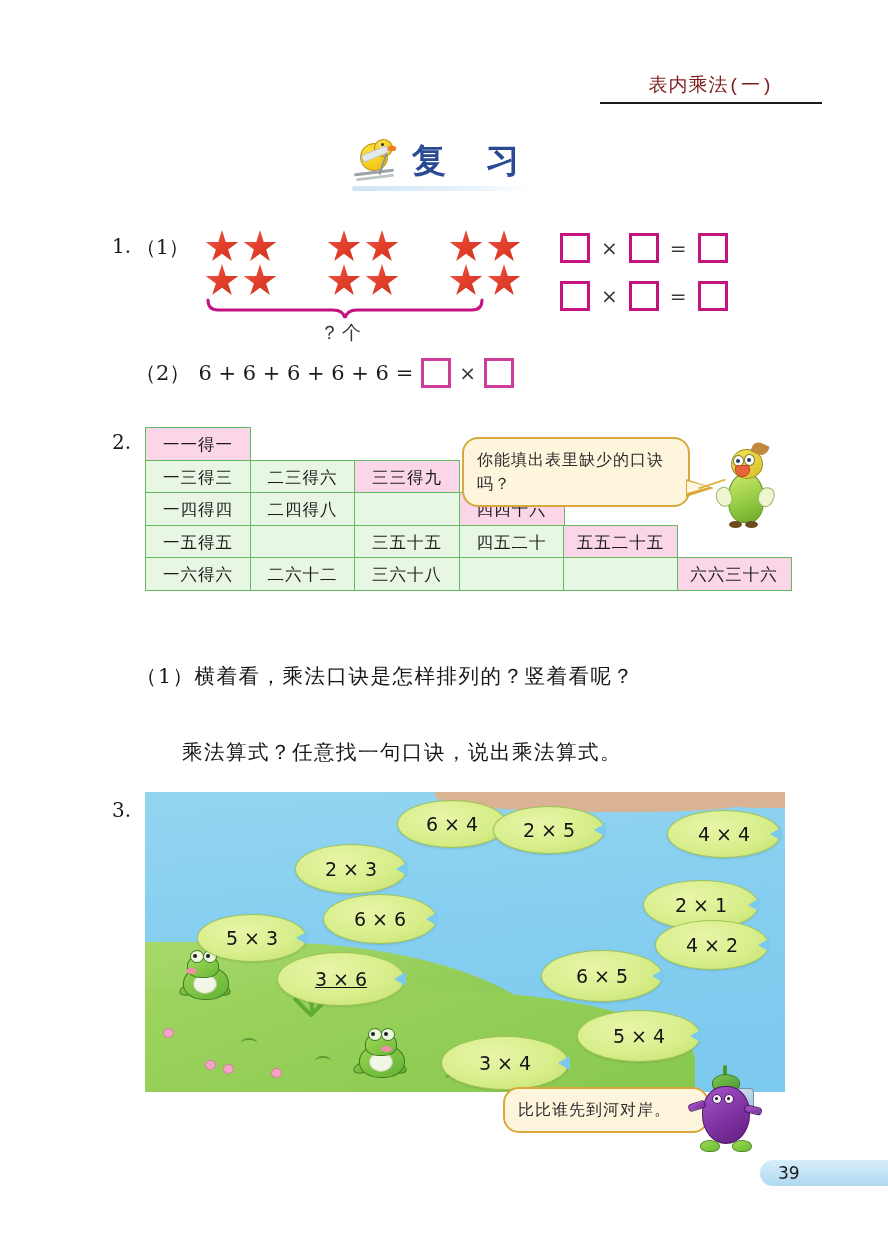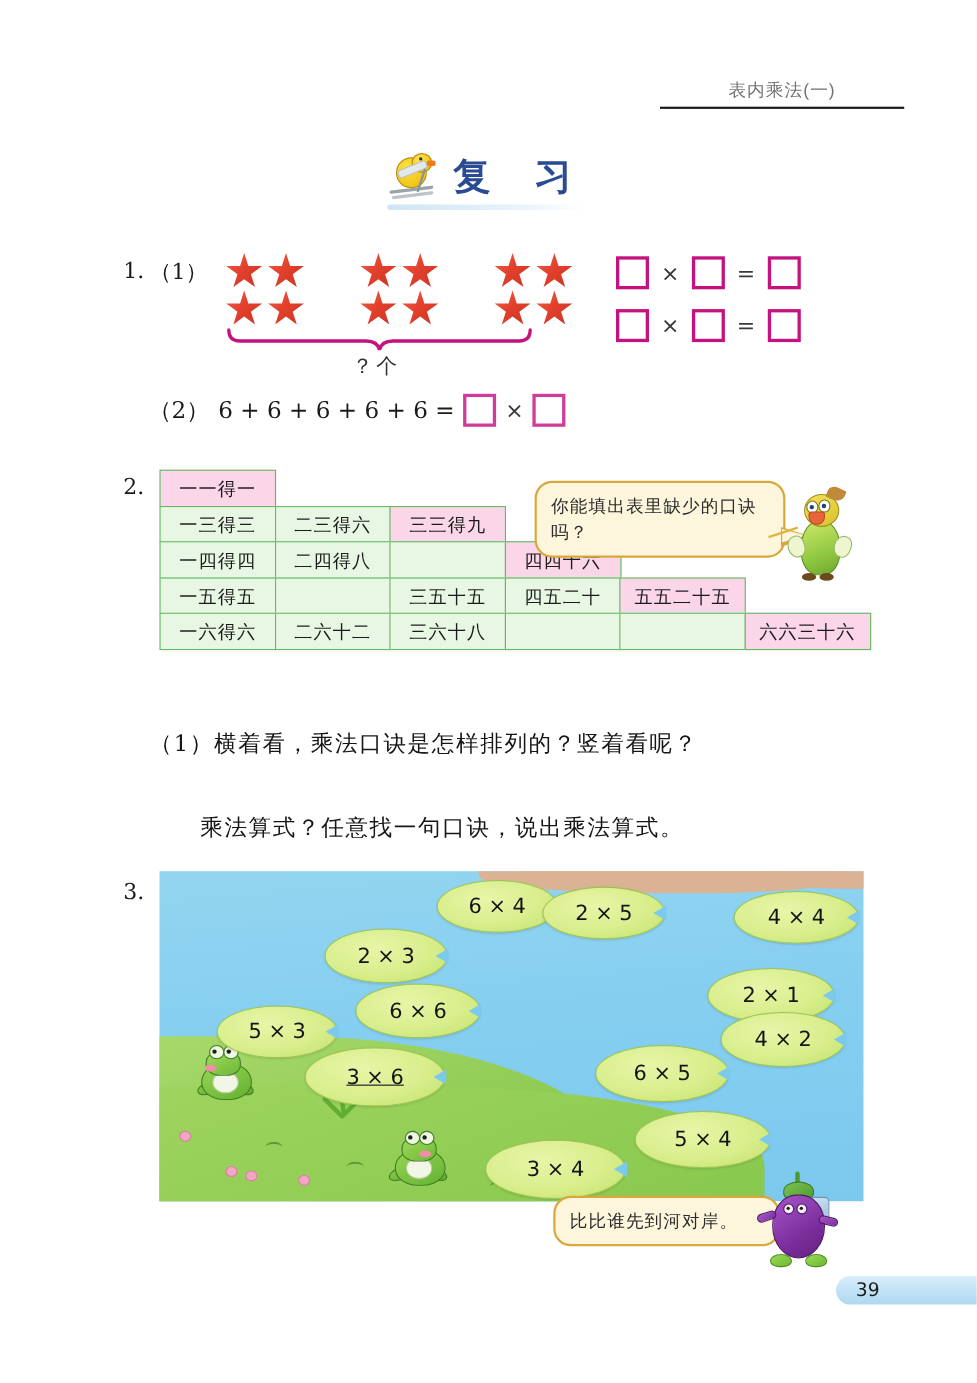--- a/index.html
+++ b/index.html
@@ -11,22 +11,22 @@
     color:#1a1a1a;
   }
   .page{position:absolute;left:0;top:0;width:888px;height:1257px;}
 
   
   .runhead{
     position:absolute;left:600px;top:72px;width:222px;
     text-align:center;
   }
   .runhead .txt{
-    font-family:Liberation Sans, sans-serif;
-    font-size:16px;color:#737373;letter-spacing:1px;
+    font-family:Liberation Mono, monospace;
+    font-size:19px;color:#7f1d1d;letter-spacing:1px;
   }
   .runhead .rule{
     margin-top:4px;height:2px;background:#1b1b1b;width:222px;
   }
 
   
   .sec-title{
     position:absolute;left:352px;top:138px;
     display:flex;align-items:center;gap:14px;
   }
@@ -116,21 +116,21 @@
   .bubble{
     position:absolute;
     background:#fdf6dd;border:2px solid #d9a83c;border-radius:16px;
     padding:9px 13px;
     font-family:"DejaVu Serif","Liberation Serif",serif;
     font-size:16px;line-height:1.5;color:#2b2b2b;letter-spacing:1px;
   }
   .bubble .tail{
     position:absolute;width:0;height:0;
   }
-  #bird-bubble{left:486px;top:437px;width:198px;}
+  #bird-bubble{left:462px;top:437px;width:198px;}
   #bird-bubble .tail{
     right:-26px;top:40px;
     border-top:9px solid transparent;border-bottom:9px solid transparent;
     border-left:28px solid #d9a83c;
   }
   #bird-bubble .tail2{
     position:absolute;right:-21px;top:42px;
     border-top:6px solid transparent;border-bottom:6px solid transparent;
     border-left:22px solid #fdf6dd;
   }

